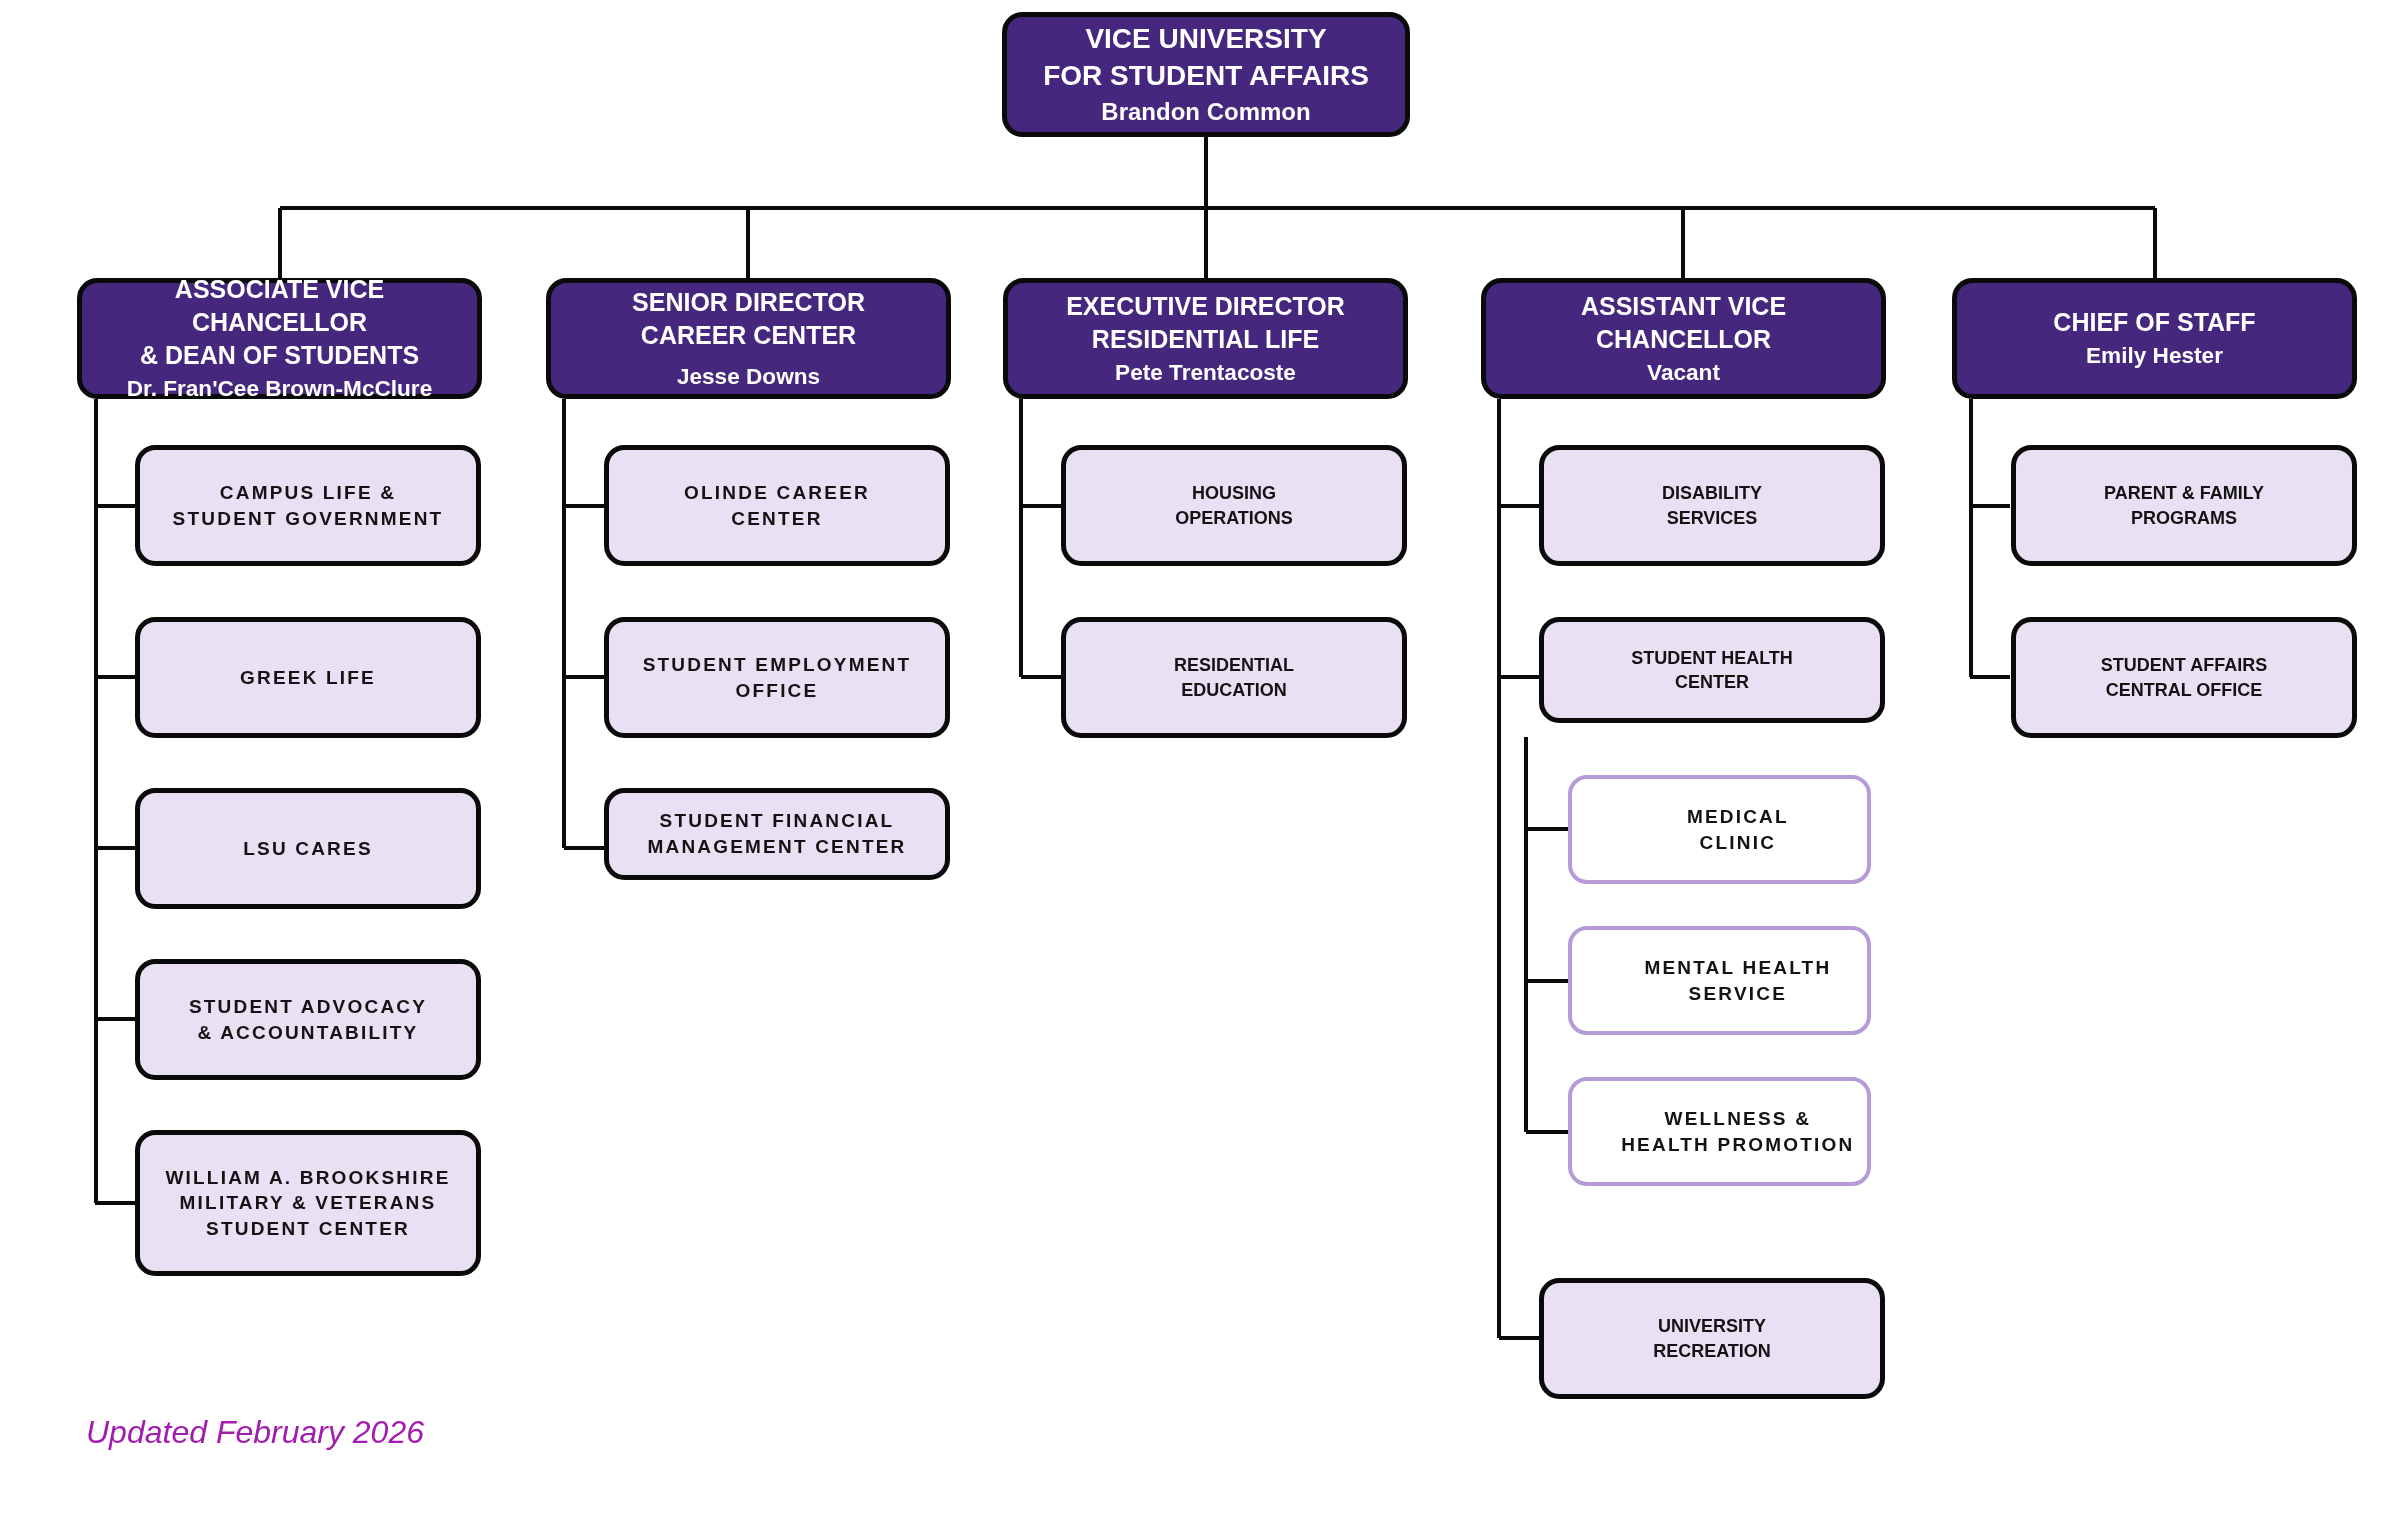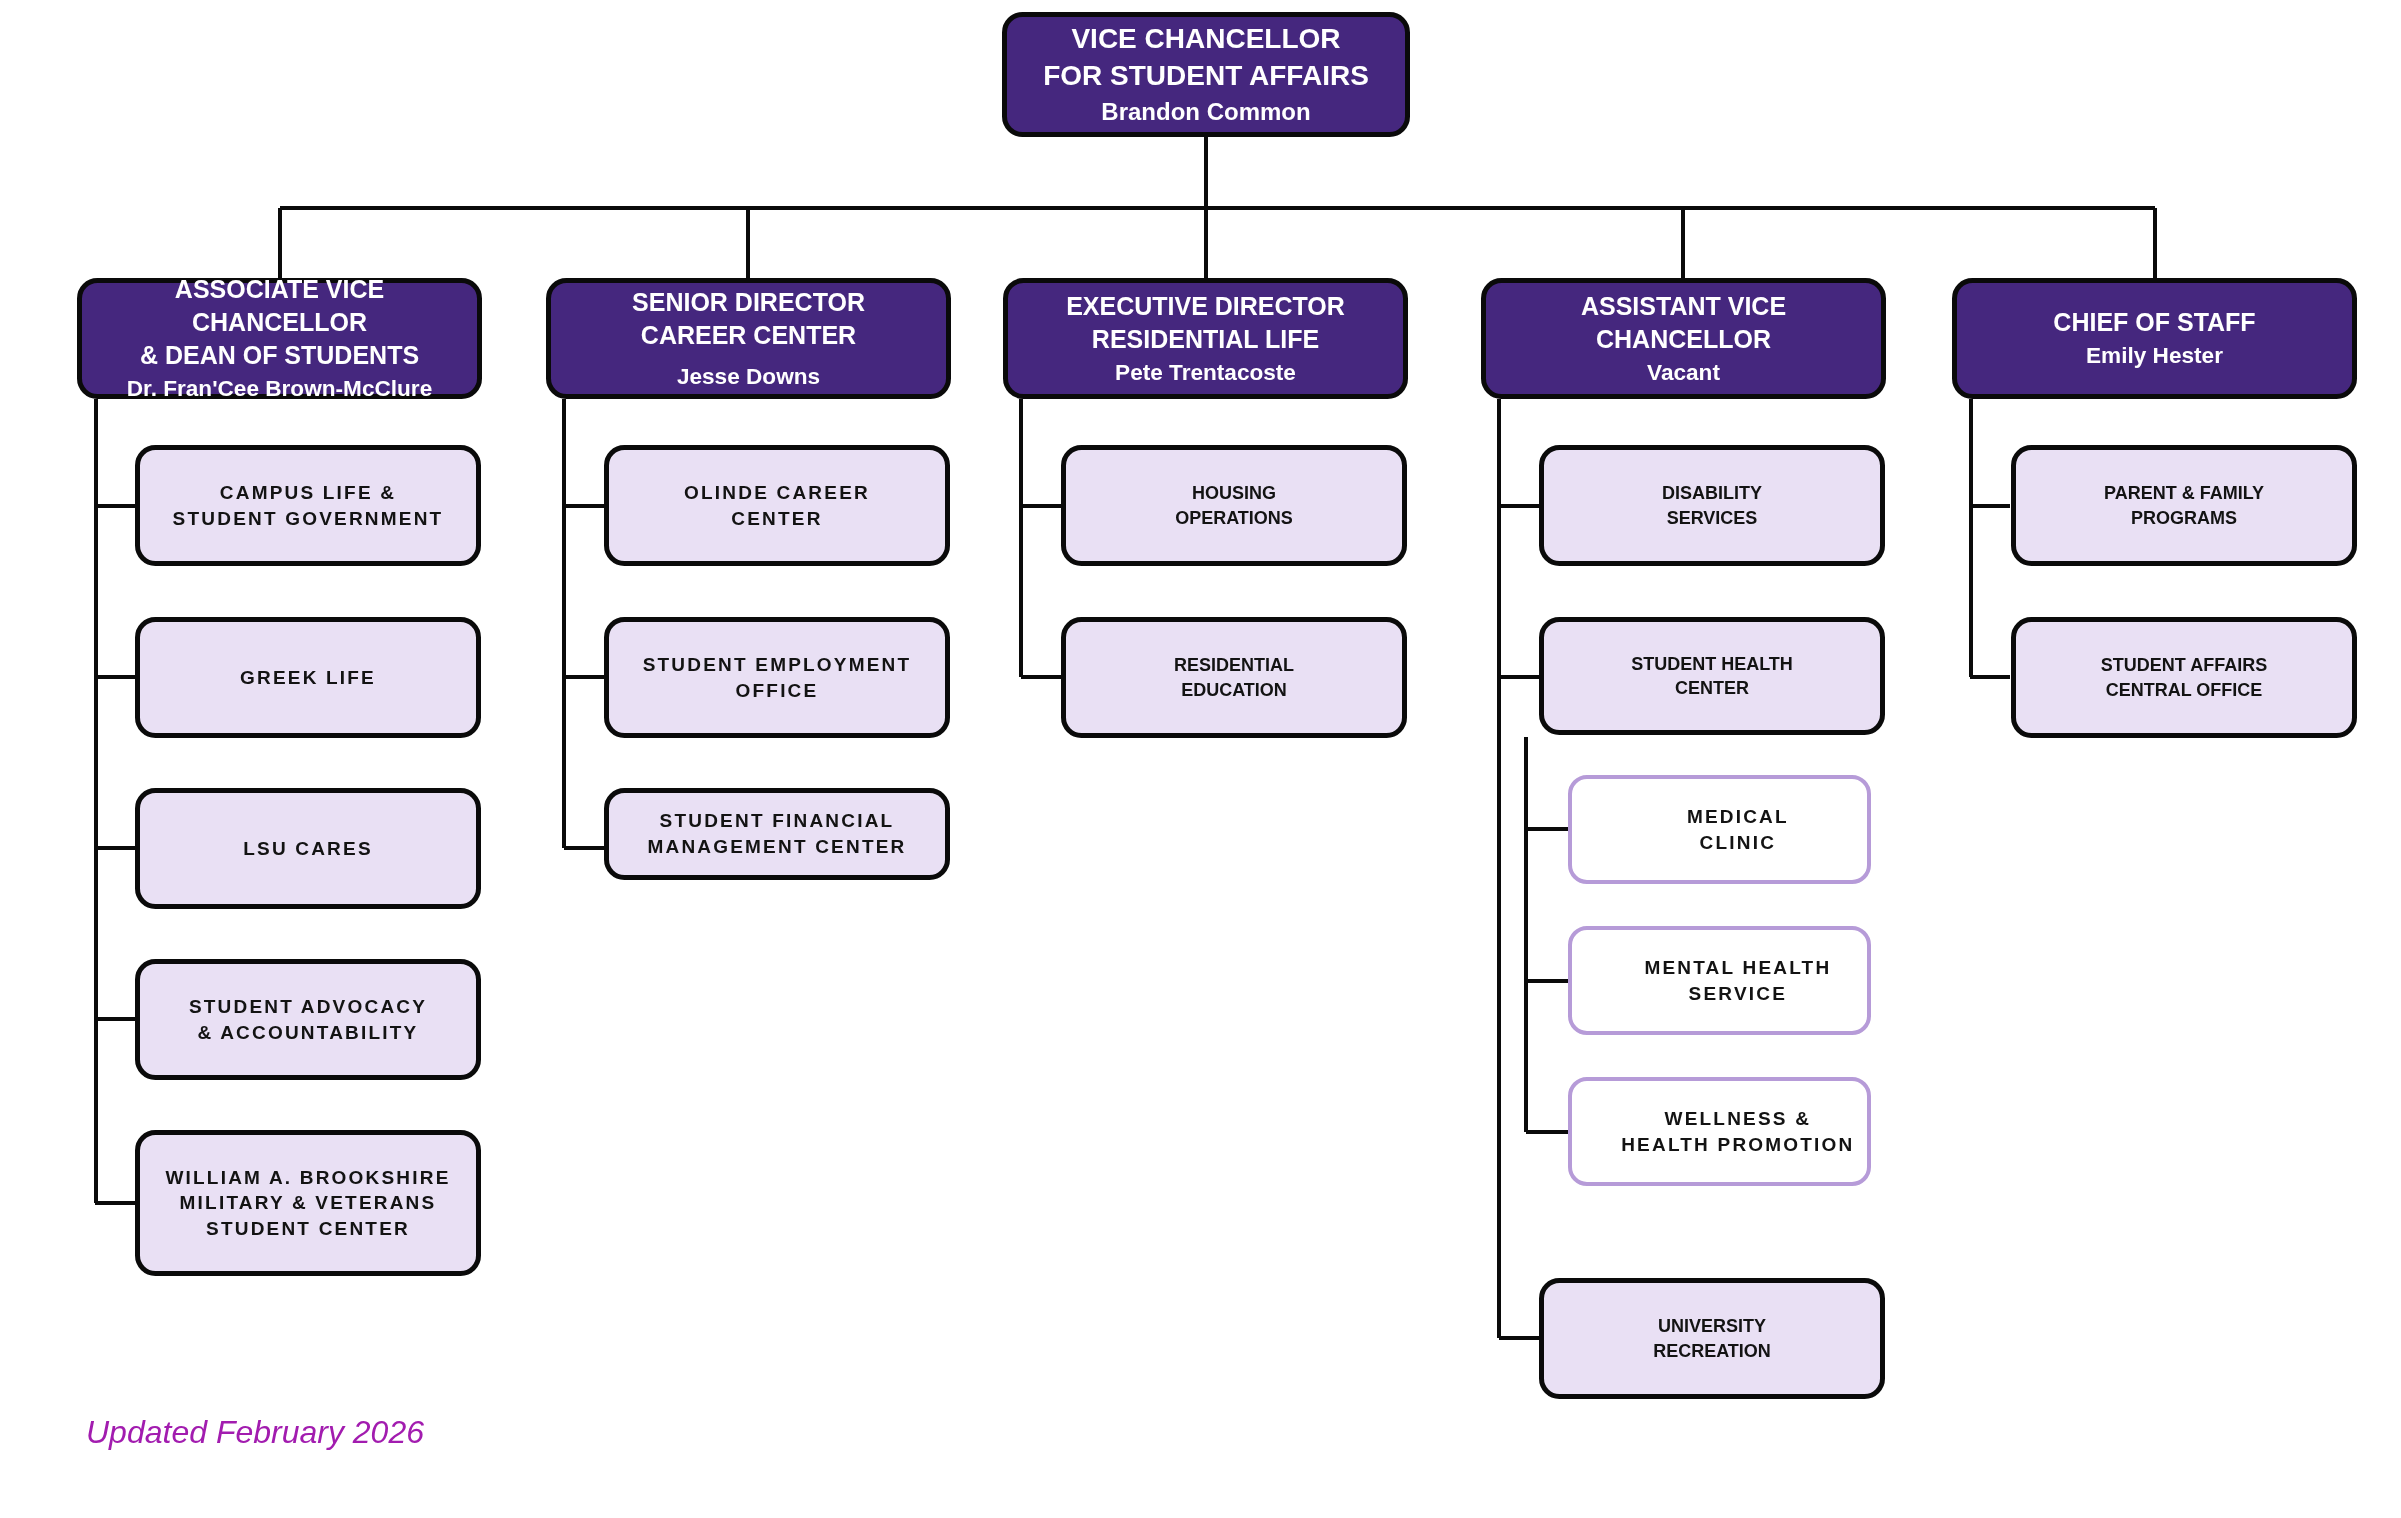--- a/index.html
+++ b/index.html
@@ -81,21 +81,21 @@
     font-weight: 400;
     color: #a21caf;
   }
 </style>
 </head>
 <body>
 
 <div id="stage" style="--purple: #45277e; --fill: #e9e0f4; --outline: #b69bd8; --line: #0a0a0a; --text: #131313;">
 
   <div class="box box-dark root" style="left:1002px; top:11.6px; width:408px; height:125px;">
-    <div class="title">VICE CHANCELLOR
+    <div class="title">VICE UNIVERSITY
 FOR STUDENT AFFAIRS</div>
     <div class="person">Brandon Common</div>
   </div>
 
   <div class="footer">Updated February 2026</div>
 
 <div class="cline" style="left: 1204px; top: 135px; width: 3.6px; height: 73px;"></div>
     <div class="cline" style="left: 280px; top: 206px; width: 1875px; height: 3.6px;"></div>
     <div class="cline" style="left: 278px; top: 208px; width: 3.6px; height: 70px;"></div>
     <div class="box box-dark" style="left: 77px; top: 278px; width: 405px; height: 121px;">
@@ -171,21 +171,21 @@
     <div class="box box-dark" style="left: 1481px; top: 278px; width: 405px; height: 121px;">
       <div class="title">ASSISTANT VICE CHANCELLOR</div>
       <div class="person">Vacant</div>
     </div>
     <div class="cline" style="left: 1499px; top: 504px; width: 40px; height: 3.6px;"></div>
     <div class="box box-light" style="left: 1539px; top: 445px; width: 346px; height: 121px;">
       <div class="label">DISABILITY
 SERVICES</div>
     </div>
     <div class="cline" style="left: 1499px; top: 675px; width: 40px; height: 3.6px;"></div>
-    <div class="box box-light" style="left: 1539px; top: 617px; width: 346px; height: 118px;">
+    <div class="box box-light" style="left: 1539px; top: 617px; width: 346px; height: 106px;">
       <div class="label">STUDENT HEALTH
 CENTER</div>
     </div>
     <div class="cline" style="left: 1526px; top: 827px; width: 42px; height: 3.6px;"></div>
     <div class="box box-outline spaced" style="left: 1568px; top: 775px; width: 303px; height: 109px;">
       <div class="label">MEDICAL
 CLINIC</div>
     </div>
     <div class="cline" style="left: 1526px; top: 979px; width: 42px; height: 3.6px;"></div>
     <div class="box box-outline spaced" style="left: 1568px; top: 926px; width: 303px; height: 109px;">

